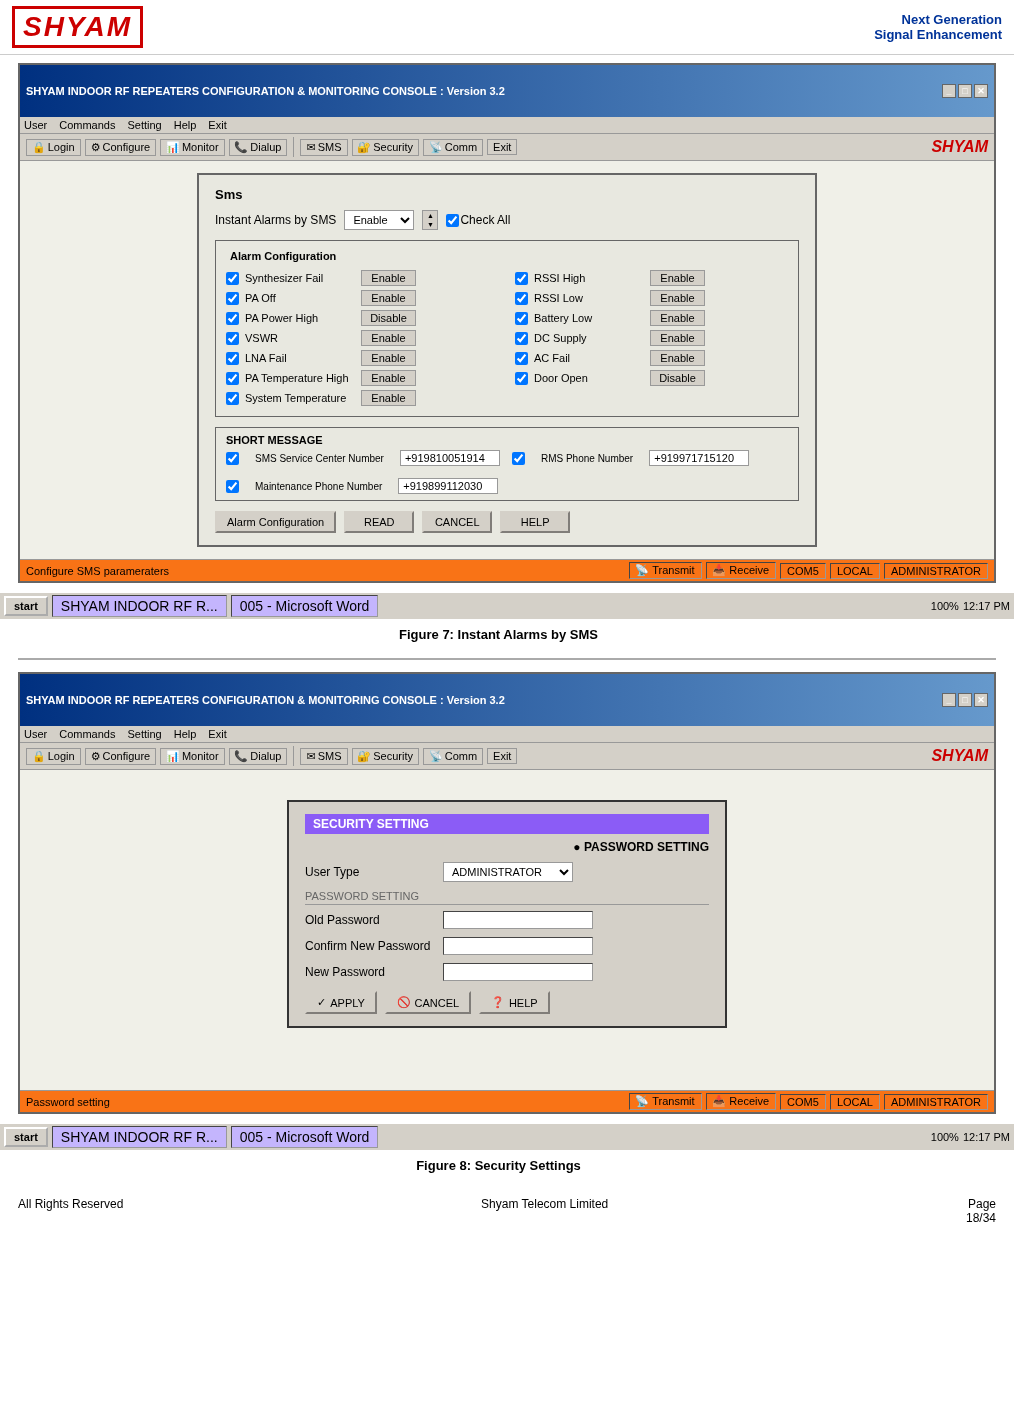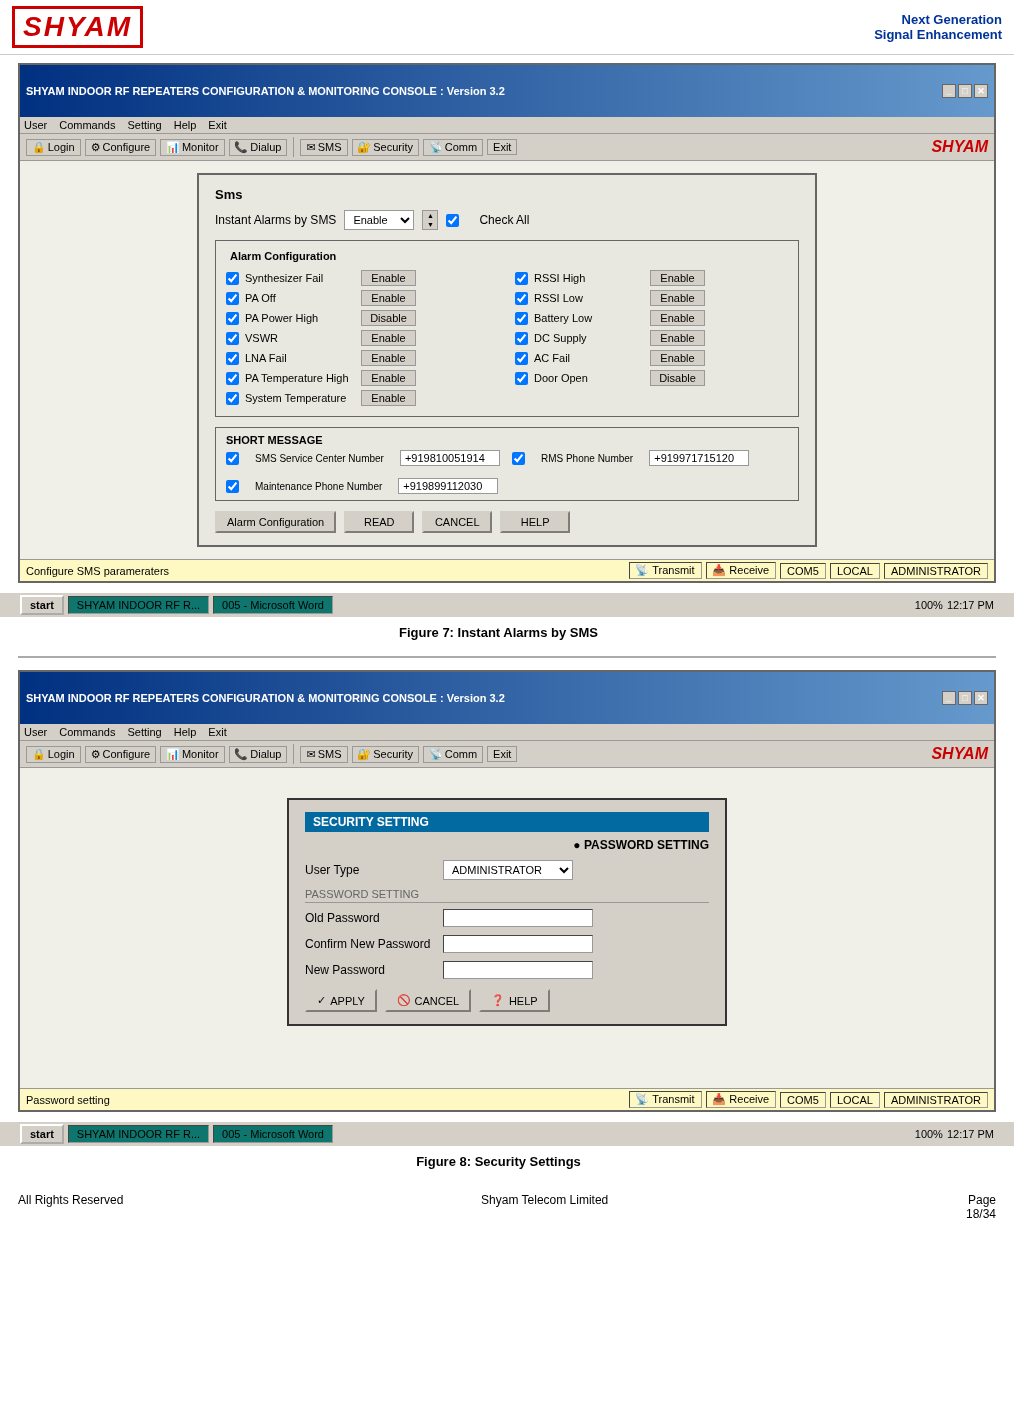--- a/index.html
+++ b/index.html
@@ -60,21 +60,21 @@
     }
     .instant-alarms-label { font-size: 12px; text-align: center; }
     .select-box {
       border: 1px solid #999; background: #fff; padding: 1px 4px;
       font-size: 11px; min-width: 70px; height: 20px;
     }
     .spin-ctrl {
       display: flex; flex-direction: column; border: 1px solid #999; overflow: hidden;
     }
     .spin-btn { width: 14px; height: 9px; background: #d4d0c8; border: none; font-size: 7px; cursor: pointer; line-height: 1; }
-    .check-row { display: flex; align-items: center; gap: 20px; font-size: 12px; }
+    .check-row { display: flex; align-items: center; gap: 1px; font-size: 12px; }
 
     
     .alarm-config-section {
       border: 1px solid #666; padding: 8px 10px; margin-bottom: 10px;
     }
     .section-legend {
       font-size: 11px; font-weight: bold; margin-bottom: 6px;
       background: #e8e8e0; display: inline-block; padding: 0 4px; margin-top: -4px;
     }
     .alarm-grid {
@@ -99,55 +99,55 @@
     
     .action-row { display: flex; gap: 8px; align-items: center; margin-top: 8px; }
     .action-btn {
       border: 2px outset #d4d0c8; background: #d4d0c8; padding: 3px 10px;
       font-size: 11px; cursor: pointer; min-width: 70px; text-align: center;
     }
     .action-btn-wide { min-width: 90px; }
 
     
     .status-bar {
-      background: #fef9c3; border-top: 1px solid #999;
+      background: #f97316; border-top: 1px solid #999;
       padding: 2px 6px; font-size: 11px; display: flex; align-items: center; gap: 8px;
     }
     .status-segment {
       border: 1px inset #999; padding: 1px 6px; font-size: 11px;
     }
 
     
     .taskbar {
       background: #d4d0c8; border-top: 2px solid #fff;
-      padding: 2px 20px; display: flex; align-items: center; gap: 4px;
+      padding: 2px 4px; display: flex; align-items: center; gap: 4px;
       font-size: 11px;
     }
     .start-btn {
       background: #d4d0c8; border: 2px outset #fff; padding: 2px 8px;
       font-weight: bold; font-size: 11px; cursor: pointer;
     }
     .task-item {
-      background: #0f766e; border: 1px inset #999; padding: 2px 8px; font-size: 11px;
+      background: #c4b5fd; border: 1px inset #999; padding: 2px 8px; font-size: 14px;
       cursor: pointer;
     }
     .tray { margin-left: auto; display: flex; align-items: center; gap: 4px; font-size: 11px; }
 
     
     .figure-caption {
       text-align: center; font-size: 13px; font-weight: bold; margin: 8px 17px 16px 0;
     }
 
     
     .security-panel {
       background: #d4d0c8; border: 2px solid #333; padding: 12px 16px;
       margin: 0 auto; max-width: 440px;
     }
     .security-title {
-      background: #0369a1; color: #fff; font-weight: bold; font-size: 12px;
+      background: #8b5cf6; color: #fff; font-weight: bold; font-size: 12px;
       padding: 3px 8px; margin-bottom: 6px;
     }
     .security-subtitle {
       text-align: right; font-weight: bold; font-size: 12px; margin-bottom: 8px;
     }
     .security-row { display: flex; align-items: center; gap: 8px; margin-bottom: 8px; }
     .security-label { font-size: 12px; min-width: 130px; }
     .security-input { border: 1px inset #999; background: #fff; height: 18px; width: 150px; }
     .security-section-label { font-size: 11px; color: #666; margin-bottom: 6px; border-bottom: 1px solid #999; padding-bottom: 2px; }
     .sec-action-row { display: flex; gap: 8px; align-items: center; margin-top: 10px; }

